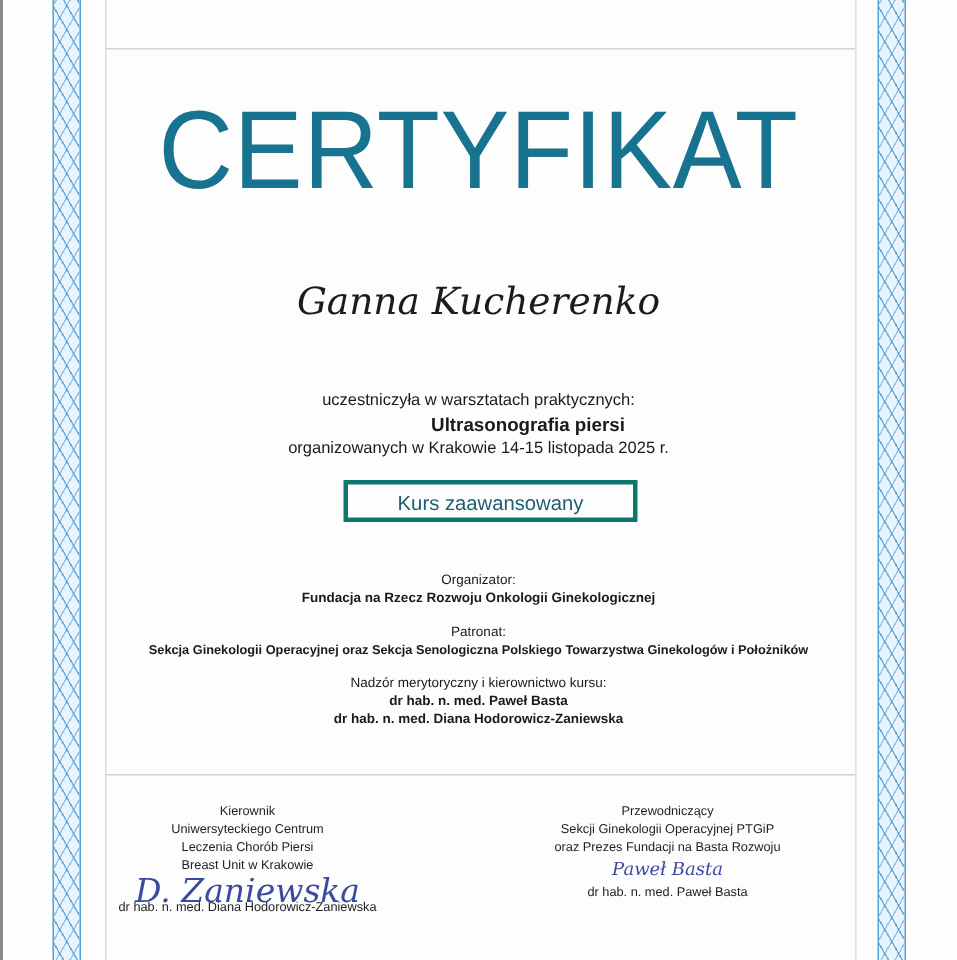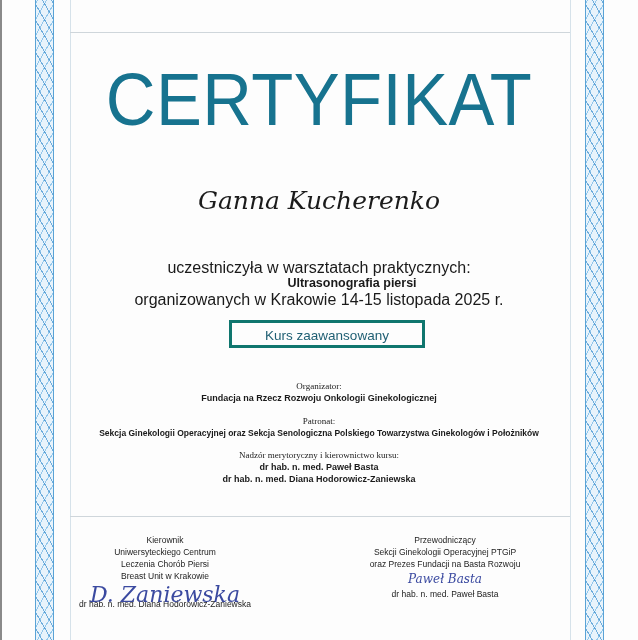--- a/index.html
+++ b/index.html
@@ -32,23 +32,23 @@
     font-family:"Liberation Sans", sans-serif;
     font-size:74px; line-height:84px; color:#17738f; letter-spacing:0.5px;
     transform:scaleX(0.93); transform-origin:center;
   }
   .name {
     position:absolute; left:0; width:638px; top:186px; text-align:center;
     font-family:"DejaVu Serif", serif; font-style:italic;
     font-size:25px; color:#1b1b1b;
   }
   .center-block { position:absolute; left:0; width:638px; text-align:center; }
-  .txt-sm { font-size:16px; line-height:15px; }
+  .txt-sm { font-size:11px; line-height:15px; }
   .txt-bold { font-weight:bold;padding-left:33px; }
-  .txt-xs { font-size:9px; line-height:12px;font-family:Liberation Serif, serif; }
+  .txt-xs { font-size:9px; line-height:12px; }
   .txt-xsb { font-size:9px; line-height:12px; font-weight:bold; }
 
   .course-box {
     position:absolute; left:229px; top:320px; width:196px; height:28px;
     border:3px solid #0f766e; box-sizing:border-box;
     text-align:center; line-height:26px;
     font-size:13.5px; color:#1f5f73;
   }
   .sig-col { position:absolute; text-align:center; font-size:8.5px; line-height:12px; color:#222; }
   .sig-col.left { left:75px; width:180px; top:534px; }

